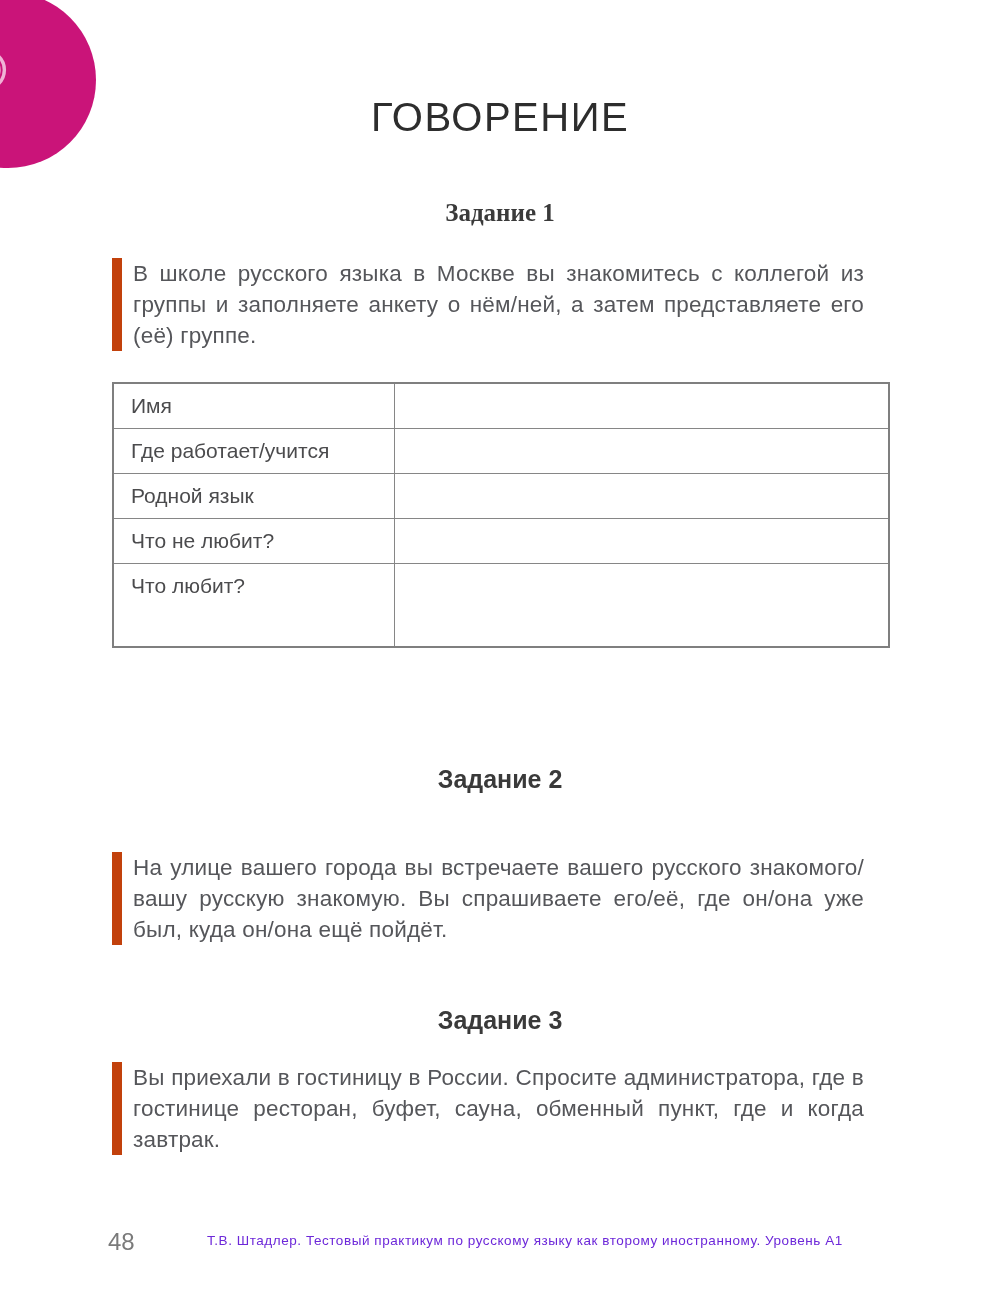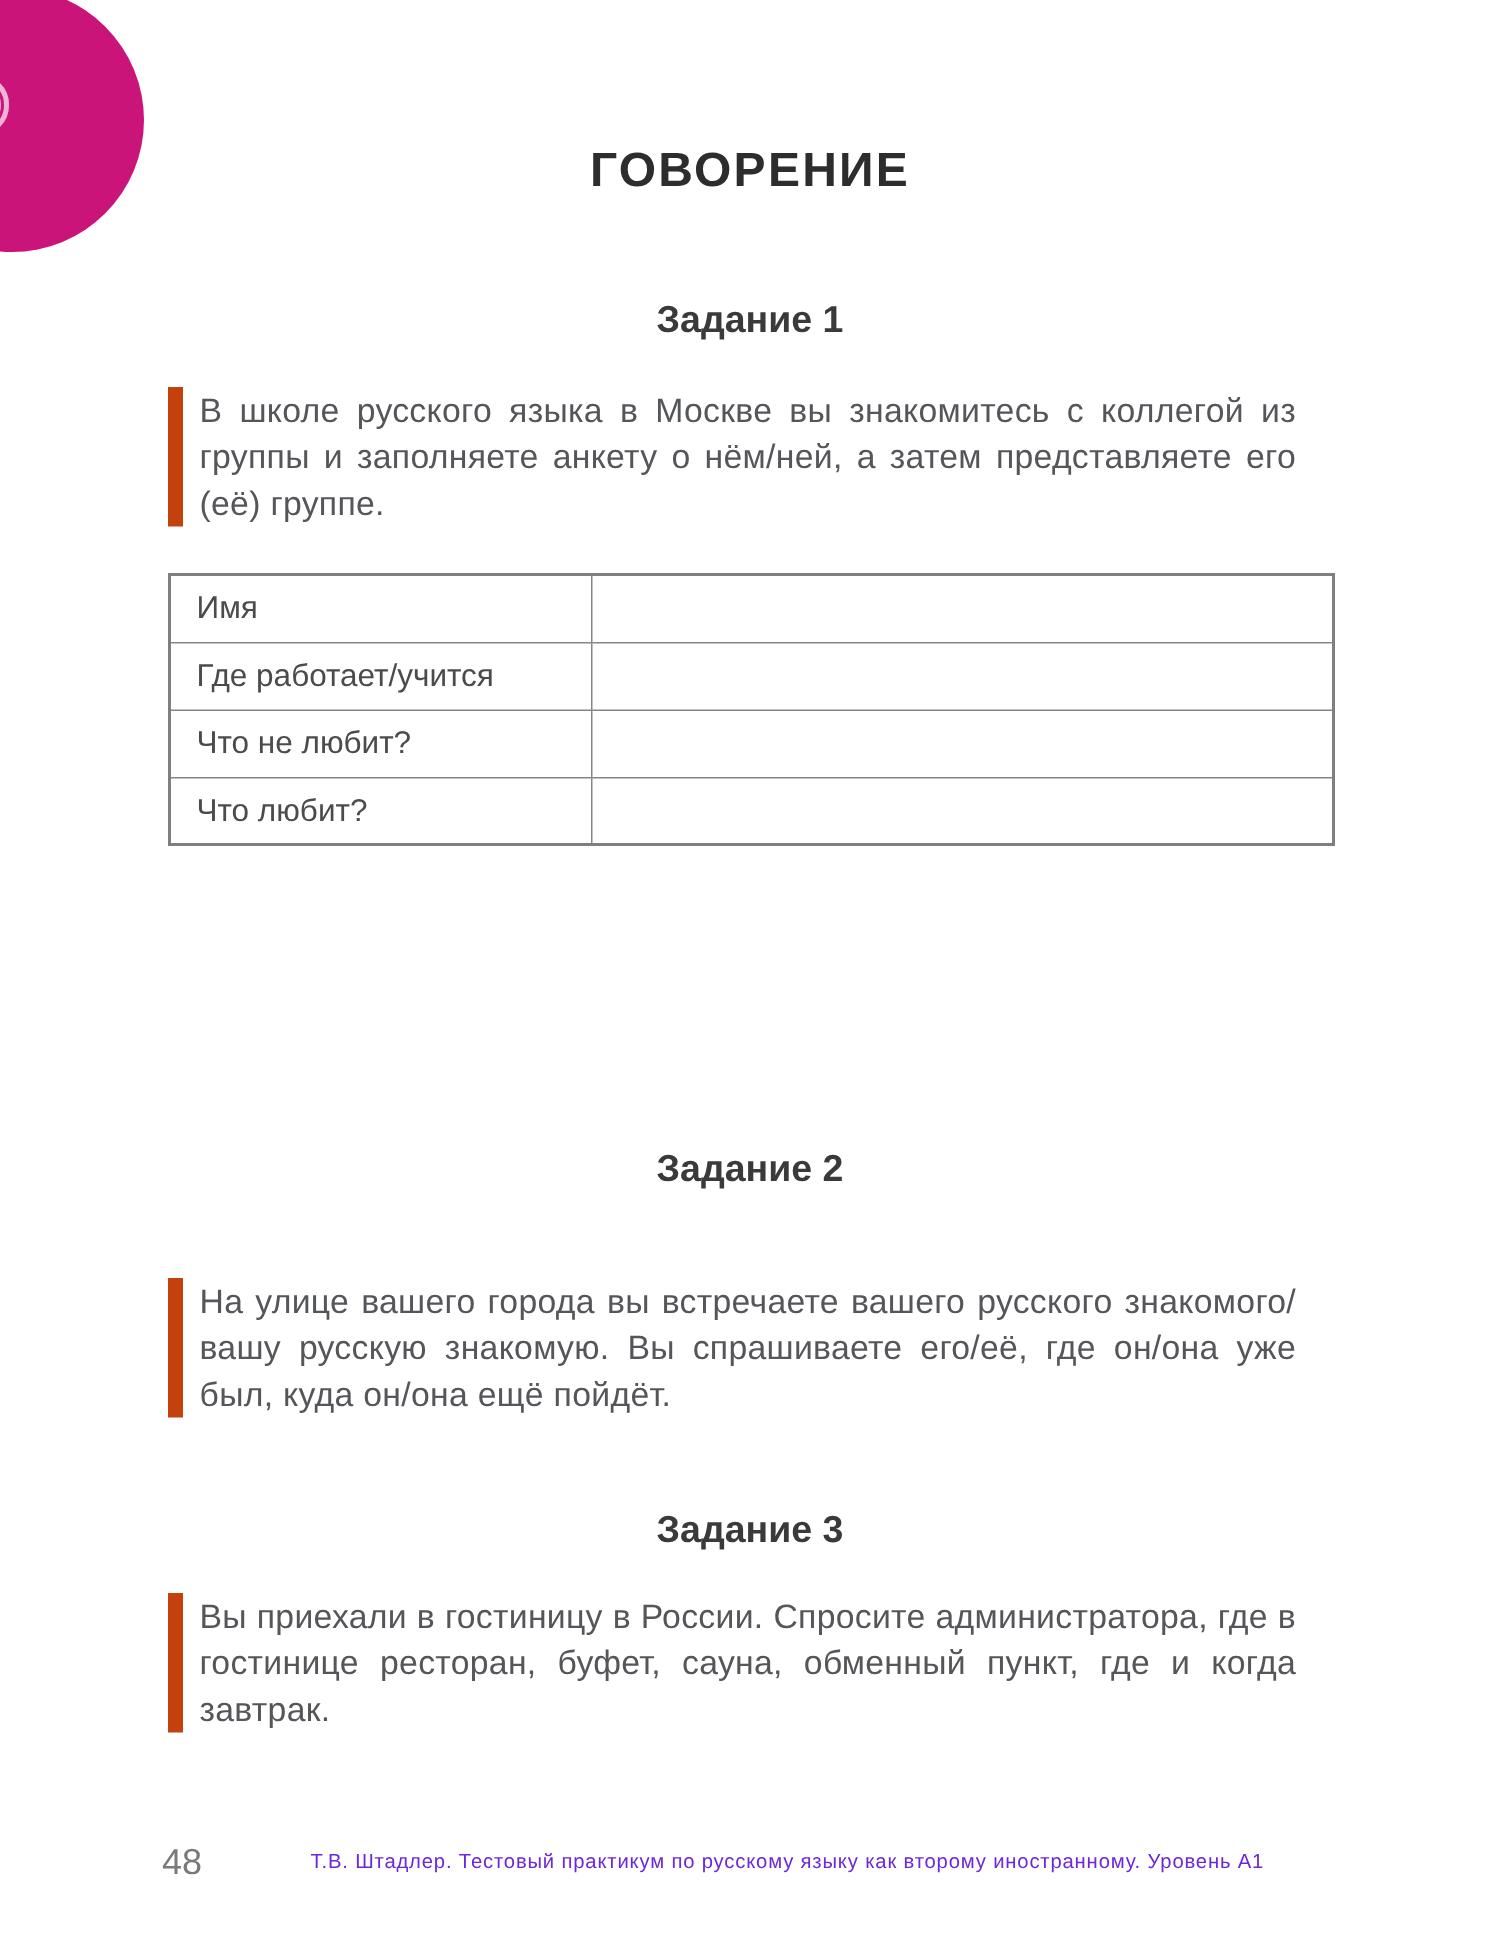--- a/index.html
+++ b/index.html
@@ -24,36 +24,36 @@
     left: 34px; top: 62px;
     width: 62px; height: 46px;
   }
 
   .page-title {
     position: absolute;
     left: 0; top 95px;
     top: 95px;
     width: 1000px;
     text-align: center;
-    font-size: 32px;
-    font-weight: bold;
+    font-size: 40px;
+    font-weight: normal;
     letter-spacing: 1.5px;
     color: #2d2d2d;
   }
 
   .task-heading {
     position: absolute;
     left: 0;
     width: 1000px;
     text-align: center;
     font-size: 25px;
     font-weight: bold;
     color: #3a3a3a;
   }
-  #task1-heading { top: 199px; }
+  #task1-heading { top: 199px; font-family: Liberation Serif, serif; }
   #task2-heading { top: 765px; }
   #task3-heading { top: 1006px; }
 
   .callout {
     position: absolute;
     left: 112px;
     width: 752px;
     border-left: 10px solid #c2410c;
     padding-left: 11px;
     font-size: 22.5px;
@@ -133,20 +133,24 @@
   <tbody>
     <tr>
       <td class="label-cell">Имя</td>
       <td class="value-cell"></td>
     </tr>
     <tr>
       <td class="label-cell">Где работает/учится</td>
       <td class="value-cell"></td>
     </tr>
     <tr>
+      <td class="label-cell">Родной язык</td>
+      <td class="value-cell"></td>
+    </tr>
+    <tr>
       <td class="label-cell">Что не любит?</td>
       <td class="value-cell"></td>
     </tr>
     <tr>
       <td class="label-cell">Что любит?</td>
       <td class="value-cell"></td>
     </tr>
   </tbody>
 </table>
 

